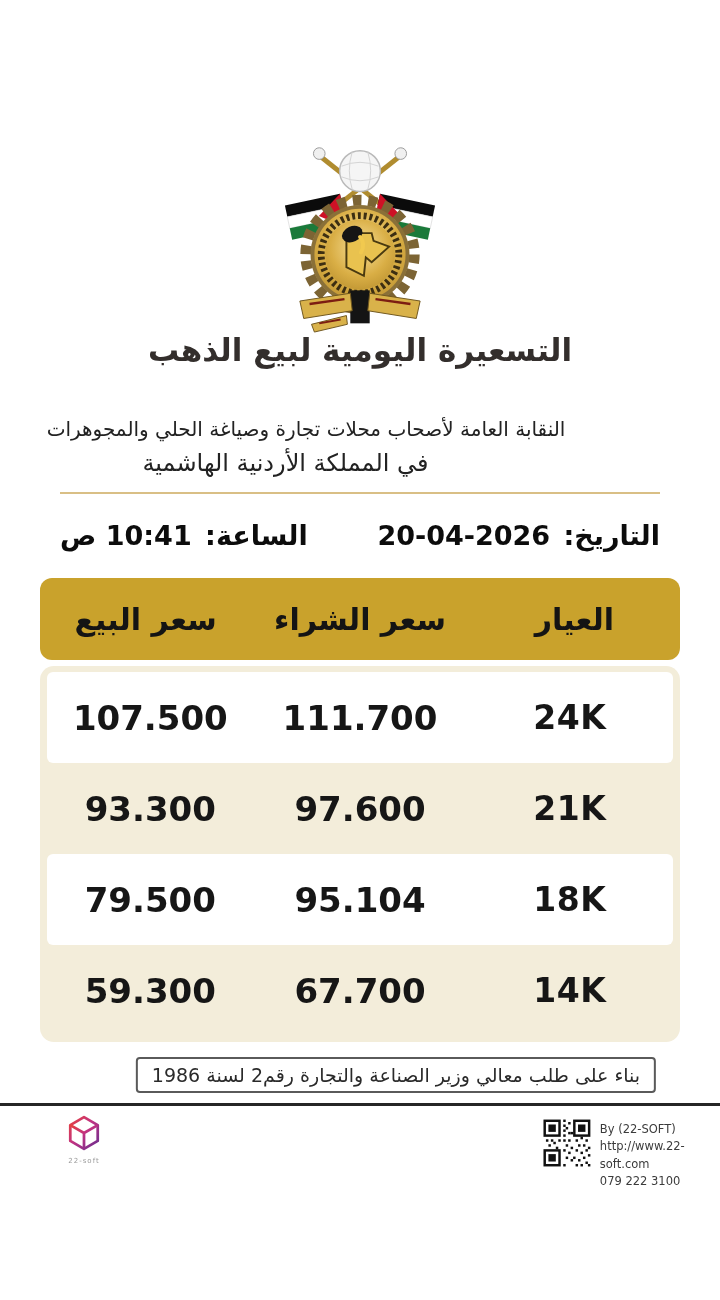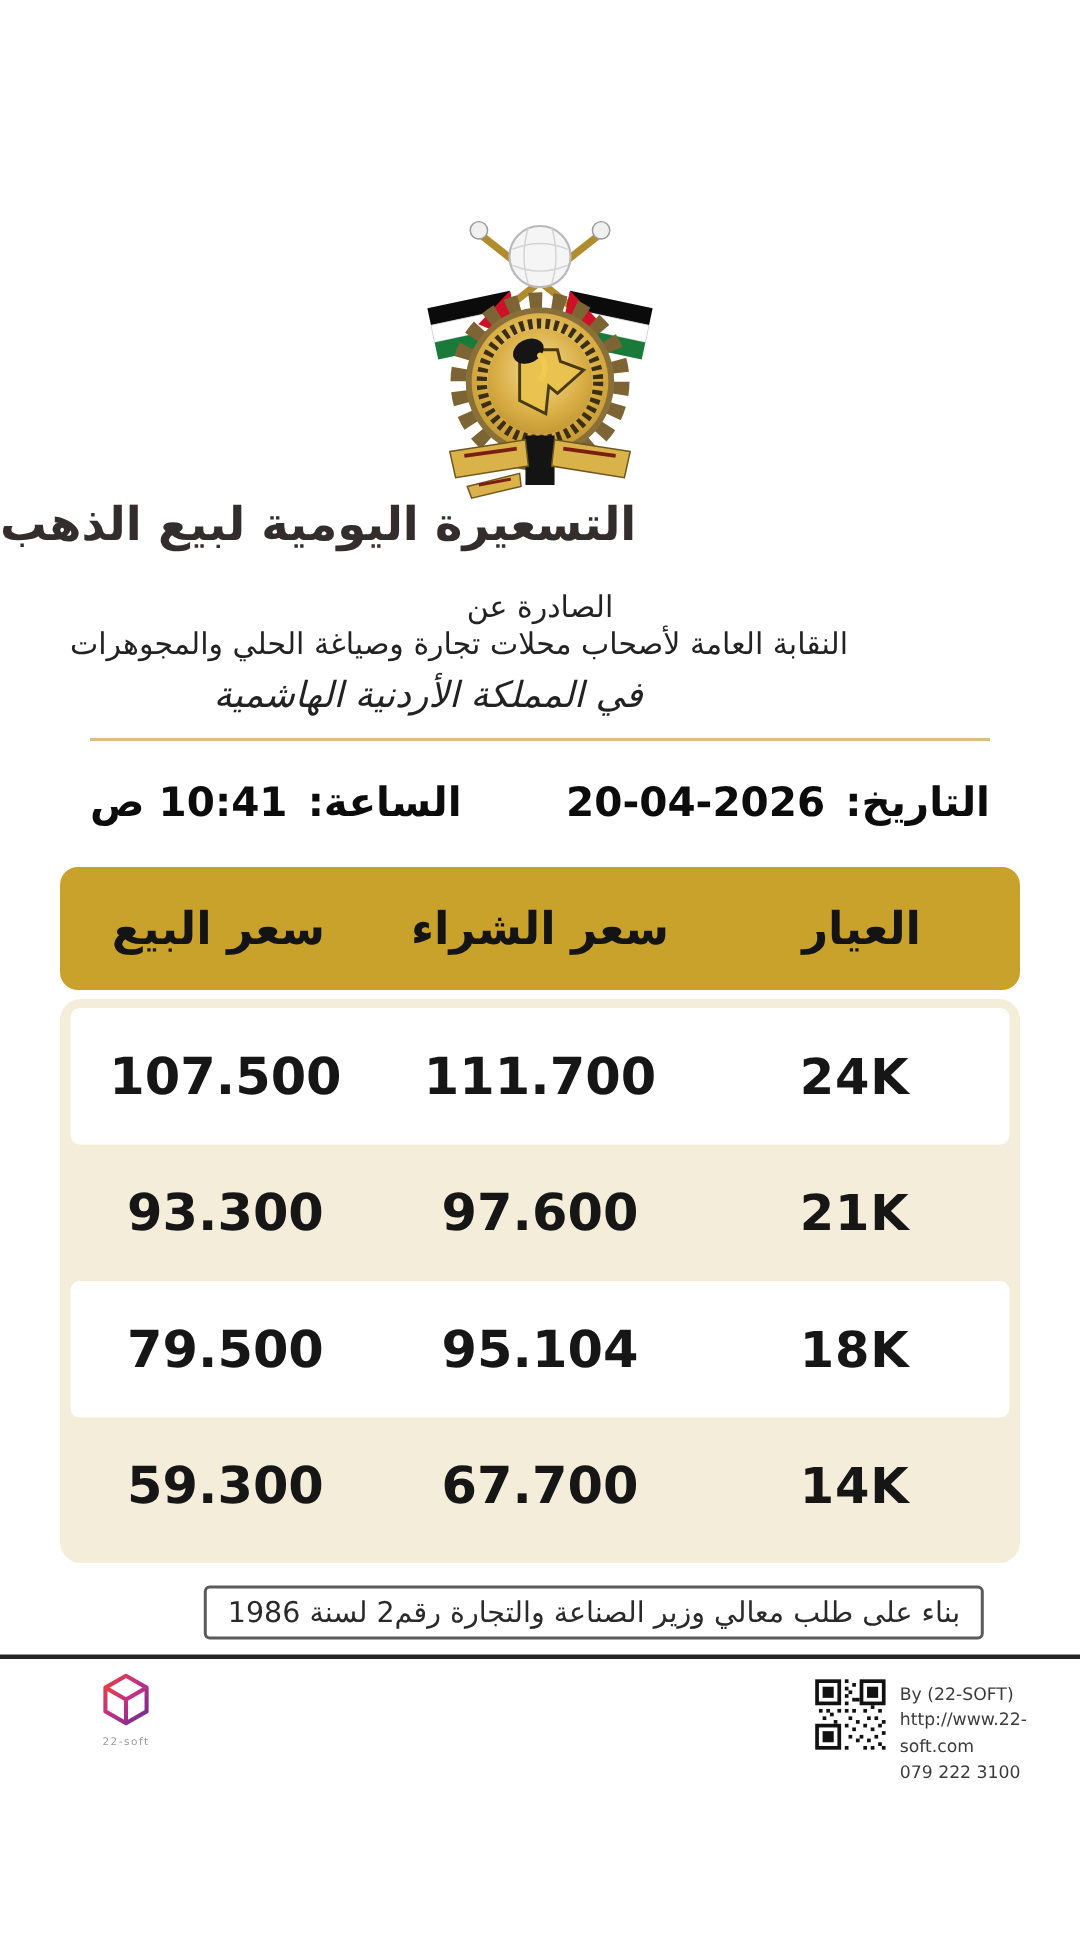--- a/index.html
+++ b/index.html
@@ -7,28 +7,28 @@
   body { font-family:"DejaVu Sans", sans-serif; }
   .page {
     position:relative; width:720px; height:1300px; margin:0 auto;
     background:#ffffff; overflow:hidden; direction:rtl;
   }
 
   
   .emblem { position:absolute; left:282px; top:140px; }
 
   
-  .title  { position:absolute; top:332px; left:0; width:720px; text-align:left;
+  .title  { position:absolute; top:332px; left:0; width:720px; text-align:center;
             font-size:31px; font-weight:bold; color:#332e2c; }
   .sub1   { position:absolute; top:392px; left:0; width:720px; text-align:center;
             font-size:20px; color:#222; }
   .sub2   { position:absolute; top:417px; left:0; width:612px; text-align:center;
             font-size:20px; color:#222; white-space:nowrap; }
   .sub3   { position:absolute; top:449px; left:0; width:571px; text-align:center;
-            font-size:24px; color:#222;font-style:italic; }
+            font-size:24px; color:#222; }
   .divider{ position:absolute; top:492px; left:60px; width:600px; height:2px;
             background:#d9bf85; }
 
   
   .dt-row { position:absolute; top:512px; left:58px; width:604px; height:46px;
             display:flex; justify-content:space-between; align-items:center;
             font-size:27px; font-weight:bold; color:#0c0c0c; }
   .dt-row .seg span { padding:0 2px; }
 
   
@@ -120,21 +120,20 @@
       <path d="M18,166 L70,158 L72,176 L22,184 Z" fill="#d9b24a" stroke="#6e561e"></path>
       <path d="M142,166 L90,158 L88,176 L138,184 Z" fill="#d9b24a" stroke="#6e561e"></path>
       <path d="M30,190 L66,181 L67,190 L33,198 Z" fill="#d9b24a" stroke="#6e561e"></path>
       <line x1="28" y1="169" x2="64" y2="164" stroke="#7c1d12" stroke-width="2.5"></line>
       <line x1="96" y1="164" x2="132" y2="169" stroke="#7c1d12" stroke-width="2.5"></line>
       <line x1="38" y1="189" x2="60" y2="185" stroke="#7c1d12" stroke-width="2"></line>
     </g>
   </svg>
 
   <h1 class="title">التسعيرة اليومية لبيع الذهب</h1>
-  <div class="sub1">الصادرة عن</div>
   <div class="sub2">النقابة العامة لأصحاب محلات تجارة وصياغة الحلي والمجوهرات</div>
   <div class="sub3">في المملكة الأردنية الهاشمية</div>
   <div class="divider"></div>
 
   <div class="dt-row">
     <div class="seg">
       <span>التاريخ:</span>
       <span dir="ltr">20-04-2026</span>
     </div>
     <div class="seg">

